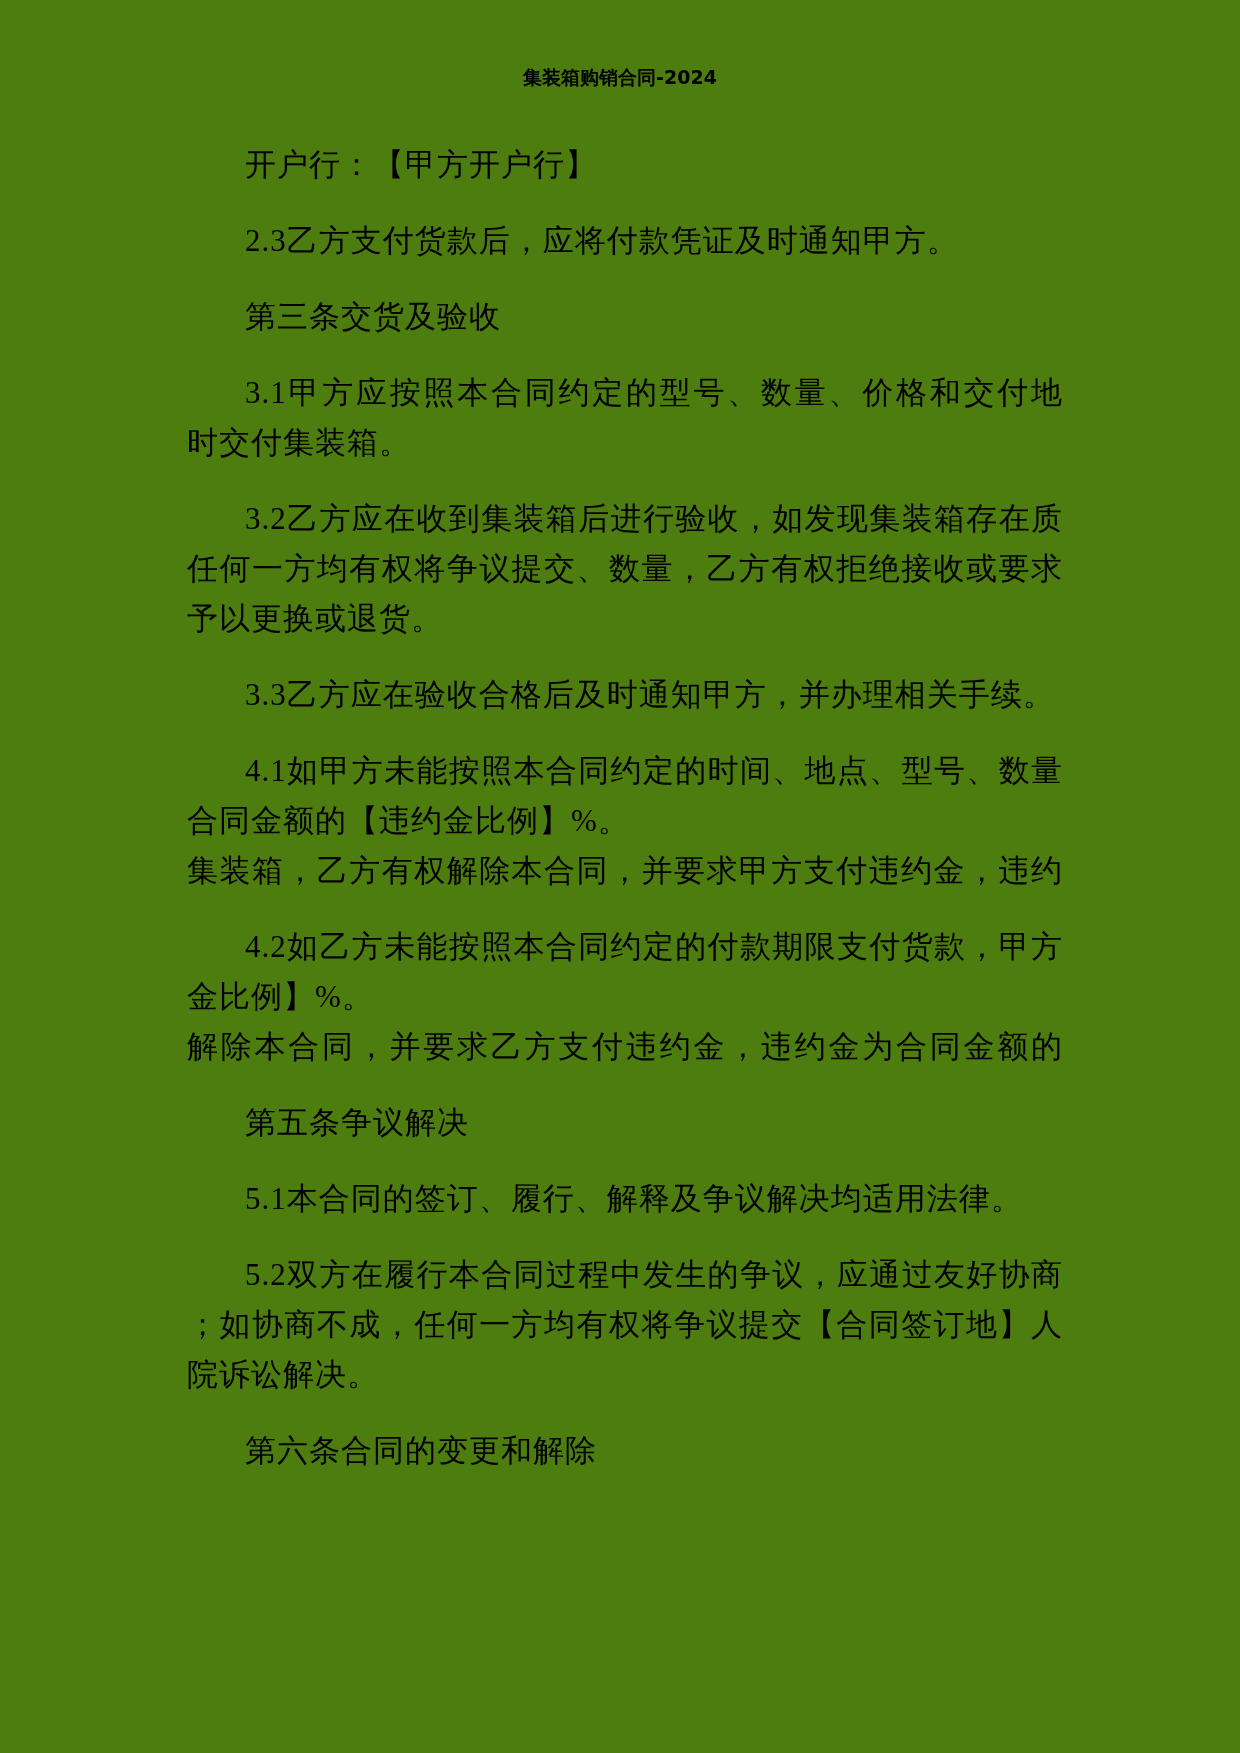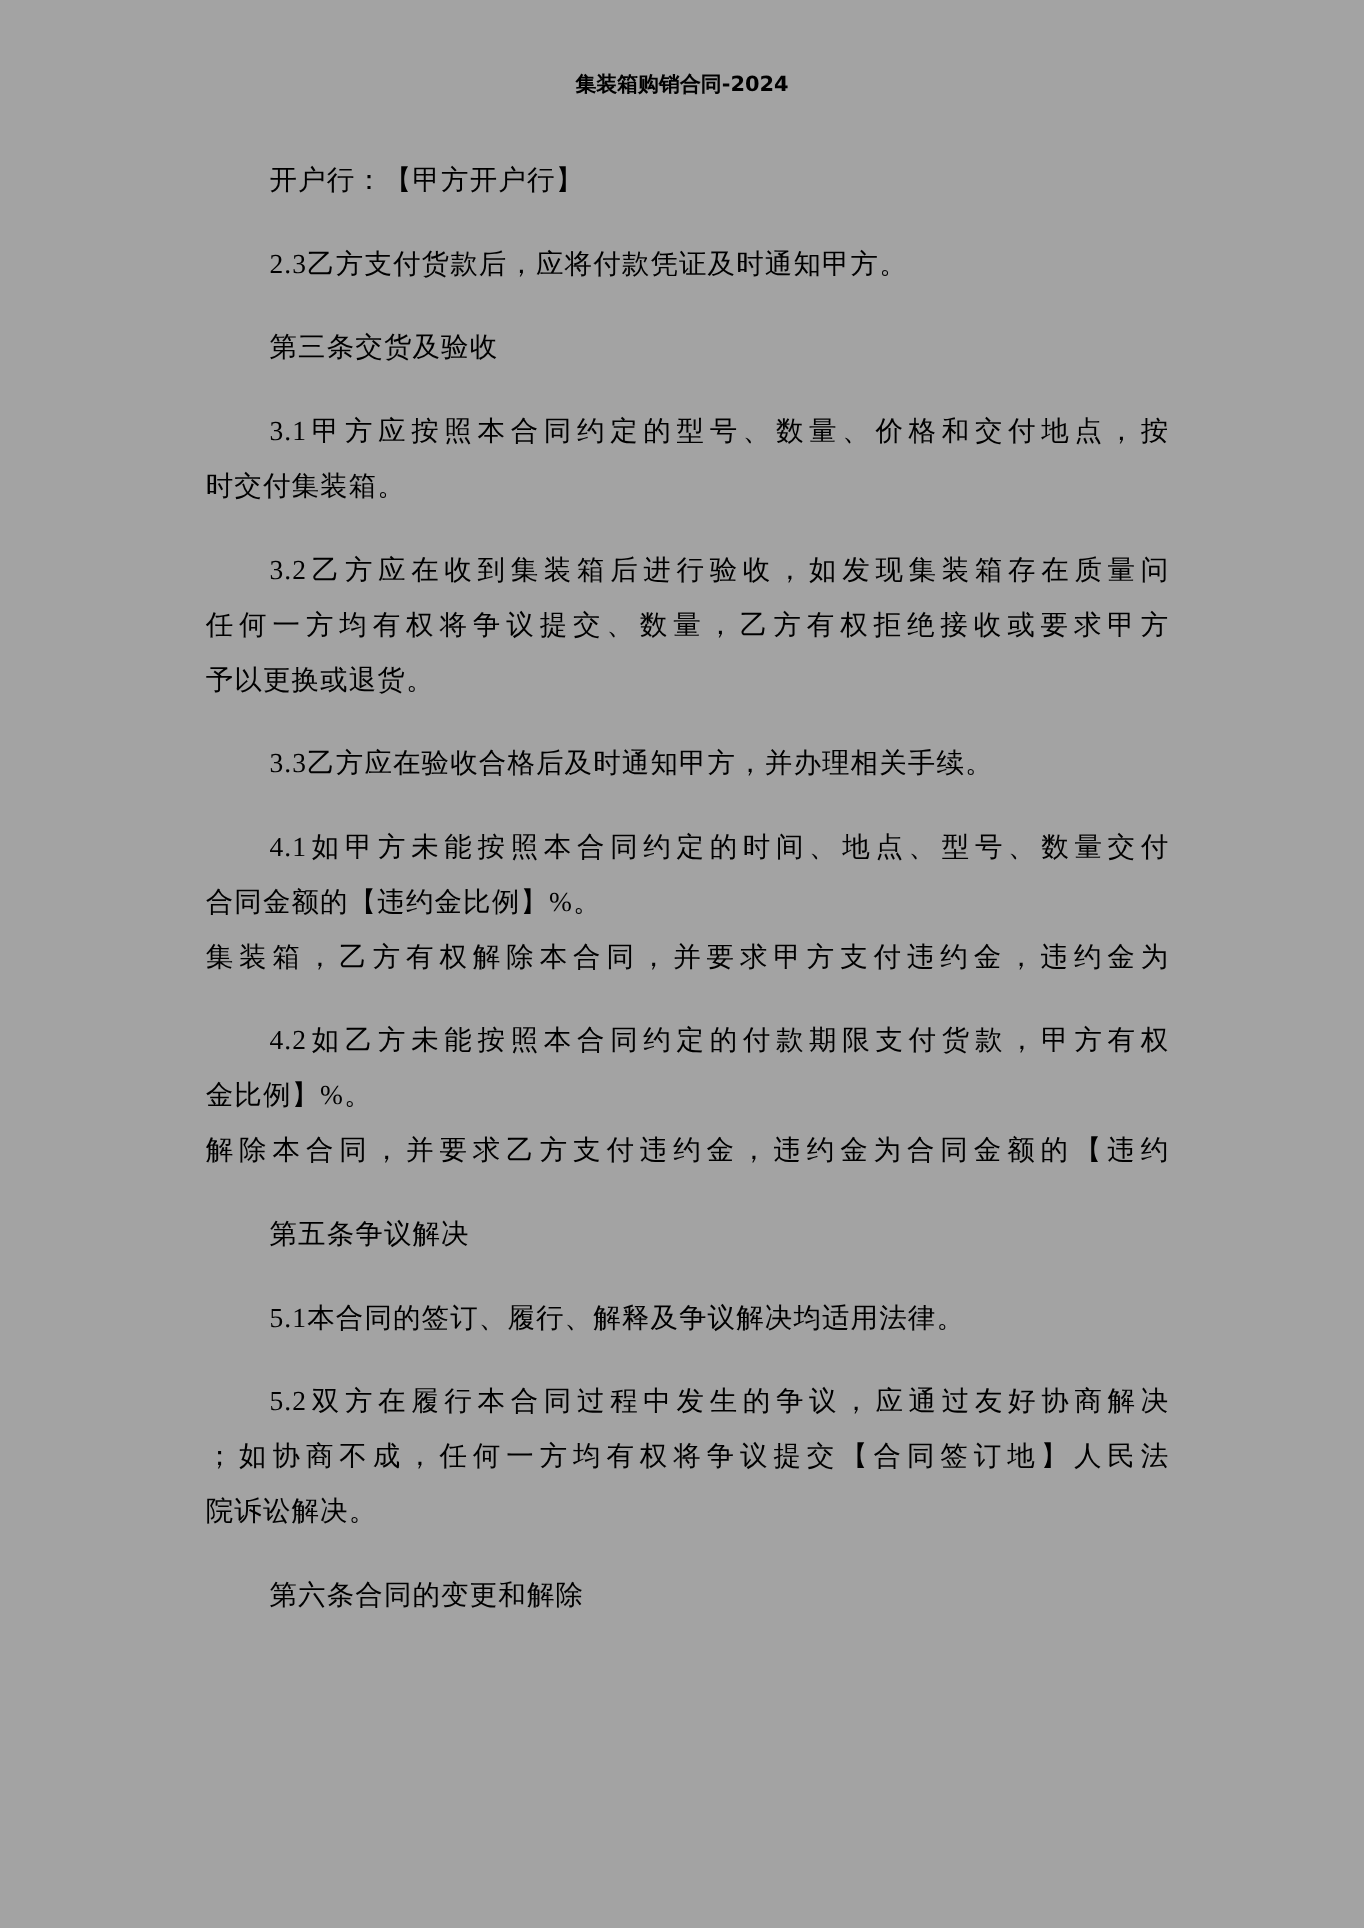--- a/index.html
+++ b/index.html
@@ -4,21 +4,21 @@
 <style>
   html, body {
     margin: 0;
     padding: 0;
     background: #ffffff;
   }
   .page {
     position: relative;
     width: 1240px;
     height: 1753px;
-    background: #a3a3a3;
+    background: #4d7c0f;
     overflow: hidden;
     font-family: "Liberation Serif", "DejaVu Serif", serif;
     color: #000000;
   }
   .doc-header {
     position: absolute;
     top: 62px;
     left: 0;
     width: 1240px;
     text-align: center;
@@ -26,21 +26,21 @@
     font-weight: bold;
     font-size: 19px;
     line-height: 30px;
     color: #000000;
   }
   .doc-body {
     position: absolute;
     left: 187px;
     top: 140px;
     width: 876px;
-    font-size: 25px;
+    font-size: 31px;
     line-height: 50px;
     letter-spacing: 1px;
   }
   .para { margin: 26px 0 0 0; }
   .para:first-child { margin-top: 0; }
   .line {
     height: 50px;
     white-space: nowrap;
     overflow: visible;
   }

